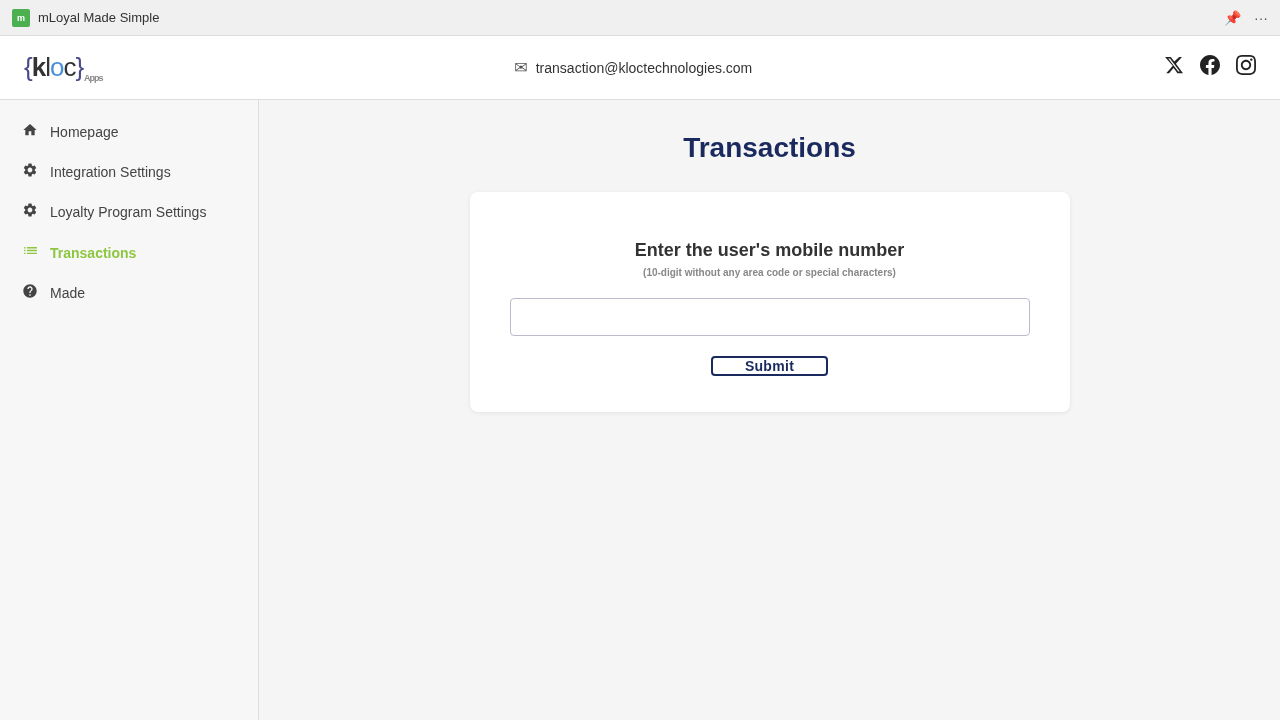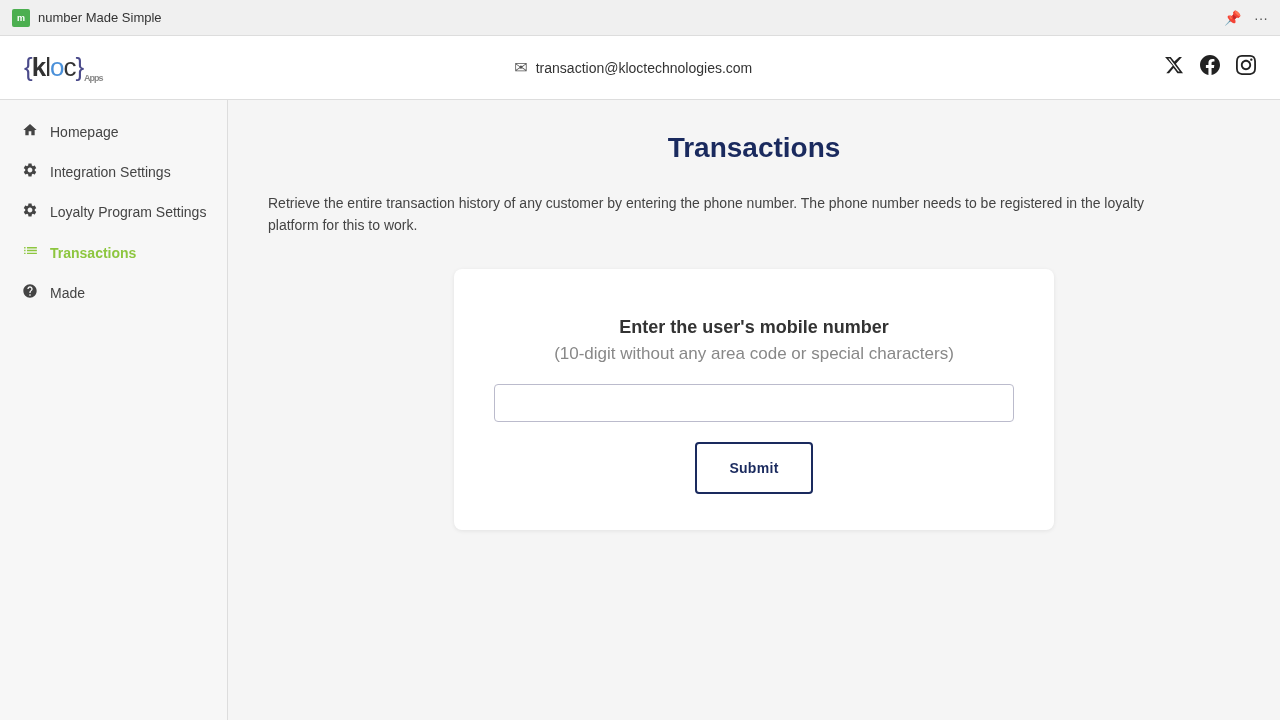--- a/index.html
+++ b/index.html
@@ -94,21 +94,21 @@
     }
 
     
     .main-layout {
       display: flex;
       height: calc(720px - 36px - 64px);
     }
 
     
     .sidebar {
-      width: 228px;
+      width: 259px;
       background: #f7f7f7;
       border-right: 1px solid #ddd;
       padding: 12px 0;
       flex-shrink: 0;
     }
     .sidebar-item {
       display: flex;
       align-items: center;
       gap: 10px;
       padding: 10px 20px;
@@ -165,61 +165,62 @@
     }
     .card-title {
       font-size: 18px;
       font-weight: 600;
       color: #333;
       text-align: center;
       margin-bottom: 6px;
       margin-top: 12px;
     }
     .card-subtitle {
-      font-size: 17px;
+      font-size: 10px;
       color: #888;
       text-align: center;
       margin-bottom: 20px;
+      font-weight: bold;
     }
     .phone-input {
       width: 100%;
       padding: 10px 14px;
       border: 1px solid #bbc;
       border-radius: 4px;
       font-size: 14px;
       outline: none;
       margin-bottom: 20px;
       background: #fff;
       color: #333;
     }
     .submit-btn-container {
       display: flex;
       justify-content: center;
     }
     .submit-btn {
-      padding: 16px 32px;
+      padding: 0 32px;
       background: #fff;
       color: #1a2a5e;
       border: 2px solid #1a2a5e;
       border-radius: 4px;
       font-size: 14px;
       font-weight: 600;
       cursor: pointer;
       letter-spacing: 0.3px;
     }
   </style>
 </head>
 <body>
 
 <div class="browser-bar">
   <div class="browser-bar-left">
     <div class="browser-tab-icon">
       <span>m</span>
     </div>
-    <span class="browser-tab-title">number Made Simple</span>
+    <span class="browser-tab-title">mLoyal Made Simple</span>
   </div>
   <div class="browser-bar-right">
     <span class="browser-pin-icon">📌</span>
     <span class="browser-more-icon">···</span>
   </div>
 </div>
 
 <div class="app-header">
   <div class="logo-container">
     <span class="logo-text">
@@ -289,21 +290,20 @@
         <svg width="16" height="16" viewBox="0 0 24 24" fill="currentColor">
             <path d="M12 2C6.48 2 2 6.48 2 12s4.48 10 10 10 10-4.48 10-10S17.52 2 12 2zm1 17h-2v-2h2v2zm2.07-7.75l-.9.92C13.45 12.9 13 13.5 13 15h-2v-.5c0-1.1.45-2.1 1.17-2.83l1.24-1.26c.37-.36.59-.86.59-1.41 0-1.1-.9-2-2-2s-2 .9-2 2H8c0-2.21 1.79-4 4-4s4 1.79 4 4c0 .88-.36 1.68-.93 2.25z"></path>
           </svg>
       </span>
       <span>Made</span>
     </div>
   </nav>
 
   <main class="main-content">
     <h1 class="page-title">Transactions</h1>
-    <p class="section-description">Retrieve the entire transaction history of any customer by entering the phone number. The phone number needs to be registered in the loyalty platform for this to work.</p>
 
     <div class="card">
       <div class="card-title">Enter the user's mobile number</div>
       <div class="card-subtitle">(10-digit without any area code or special characters)</div>
       <input class="phone-input" type="text" placeholder="" style="">
       <div class="submit-btn-container">
         <button class="submit-btn">Submit</button>
       </div>
     </div>
   </main>

